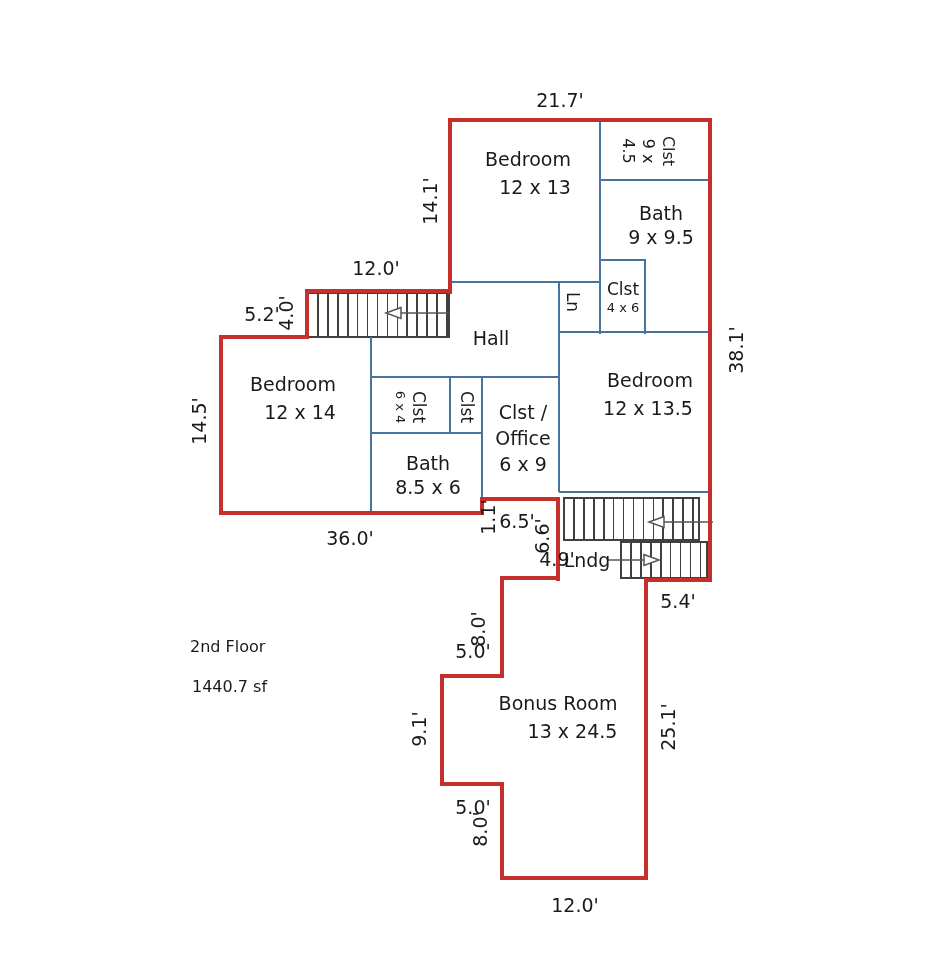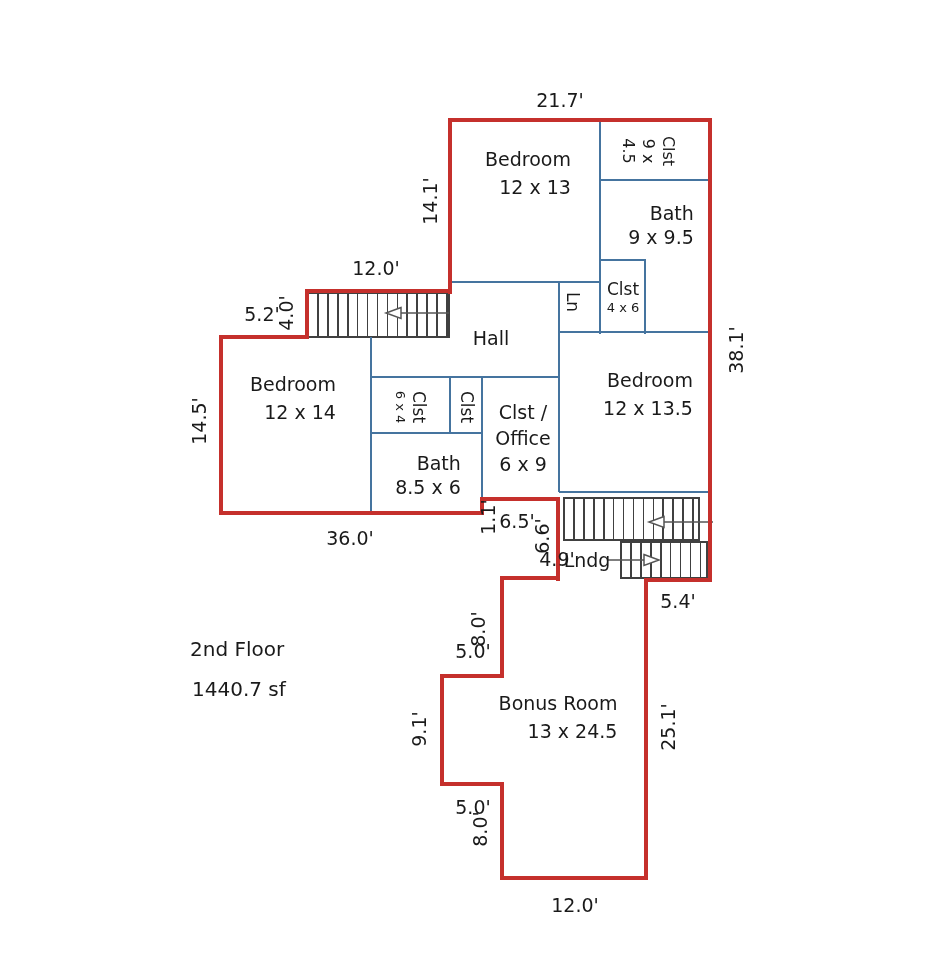--- a/index.html
+++ b/index.html
@@ -11,23 +11,23 @@
   .stairs{position:absolute;border:2px solid #404040;box-sizing:border-box;
           background:repeating-linear-gradient(90deg,#ffffff 0px,#ffffff 8.4px,#404040 8.4px,#404040 9.9px);}
   .lbl{position:absolute;transform:translate(-50%,-50%);white-space:nowrap;
        font-size:19px;line-height:22px;text-align:center;}
   .lbl.rot{transform:translate(-50%,-50%) rotate(-90deg);}
   .lbl.rotcw{transform:translate(-50%,-50%) rotate(90deg);}
   .sm{font-size:16px;line-height:20px;}
   .xs{font-size:13px;line-height:16px;}
   .clst{font-size:17px;line-height:21px;}
   .room2 div{line-height:28px;text-align:right;}
-  .bath2 div{line-height:24px;text-align:right;}
+  .bath2 div{line-height:24px;}
   .craft3 div{line-height:26px;}
-  .titleblock{position:absolute;font-size:20px;}
+  .titleblock{position:absolute;font-size:16px;}
   svg.arrow{position:absolute;overflow:visible;}
 </style>
 </head>
 <body>
 
 <div class="plan">
 
   <div class="stairs" style="left:307px;top:292px;width:143px;height:46px;"></div>
   <div class="stairs" style="left:563px;top:497px;width:137px;height:44px;"></div>
   <div class="stairs" style="left:620px;top:541px;width:88px;height:38px;"></div>

